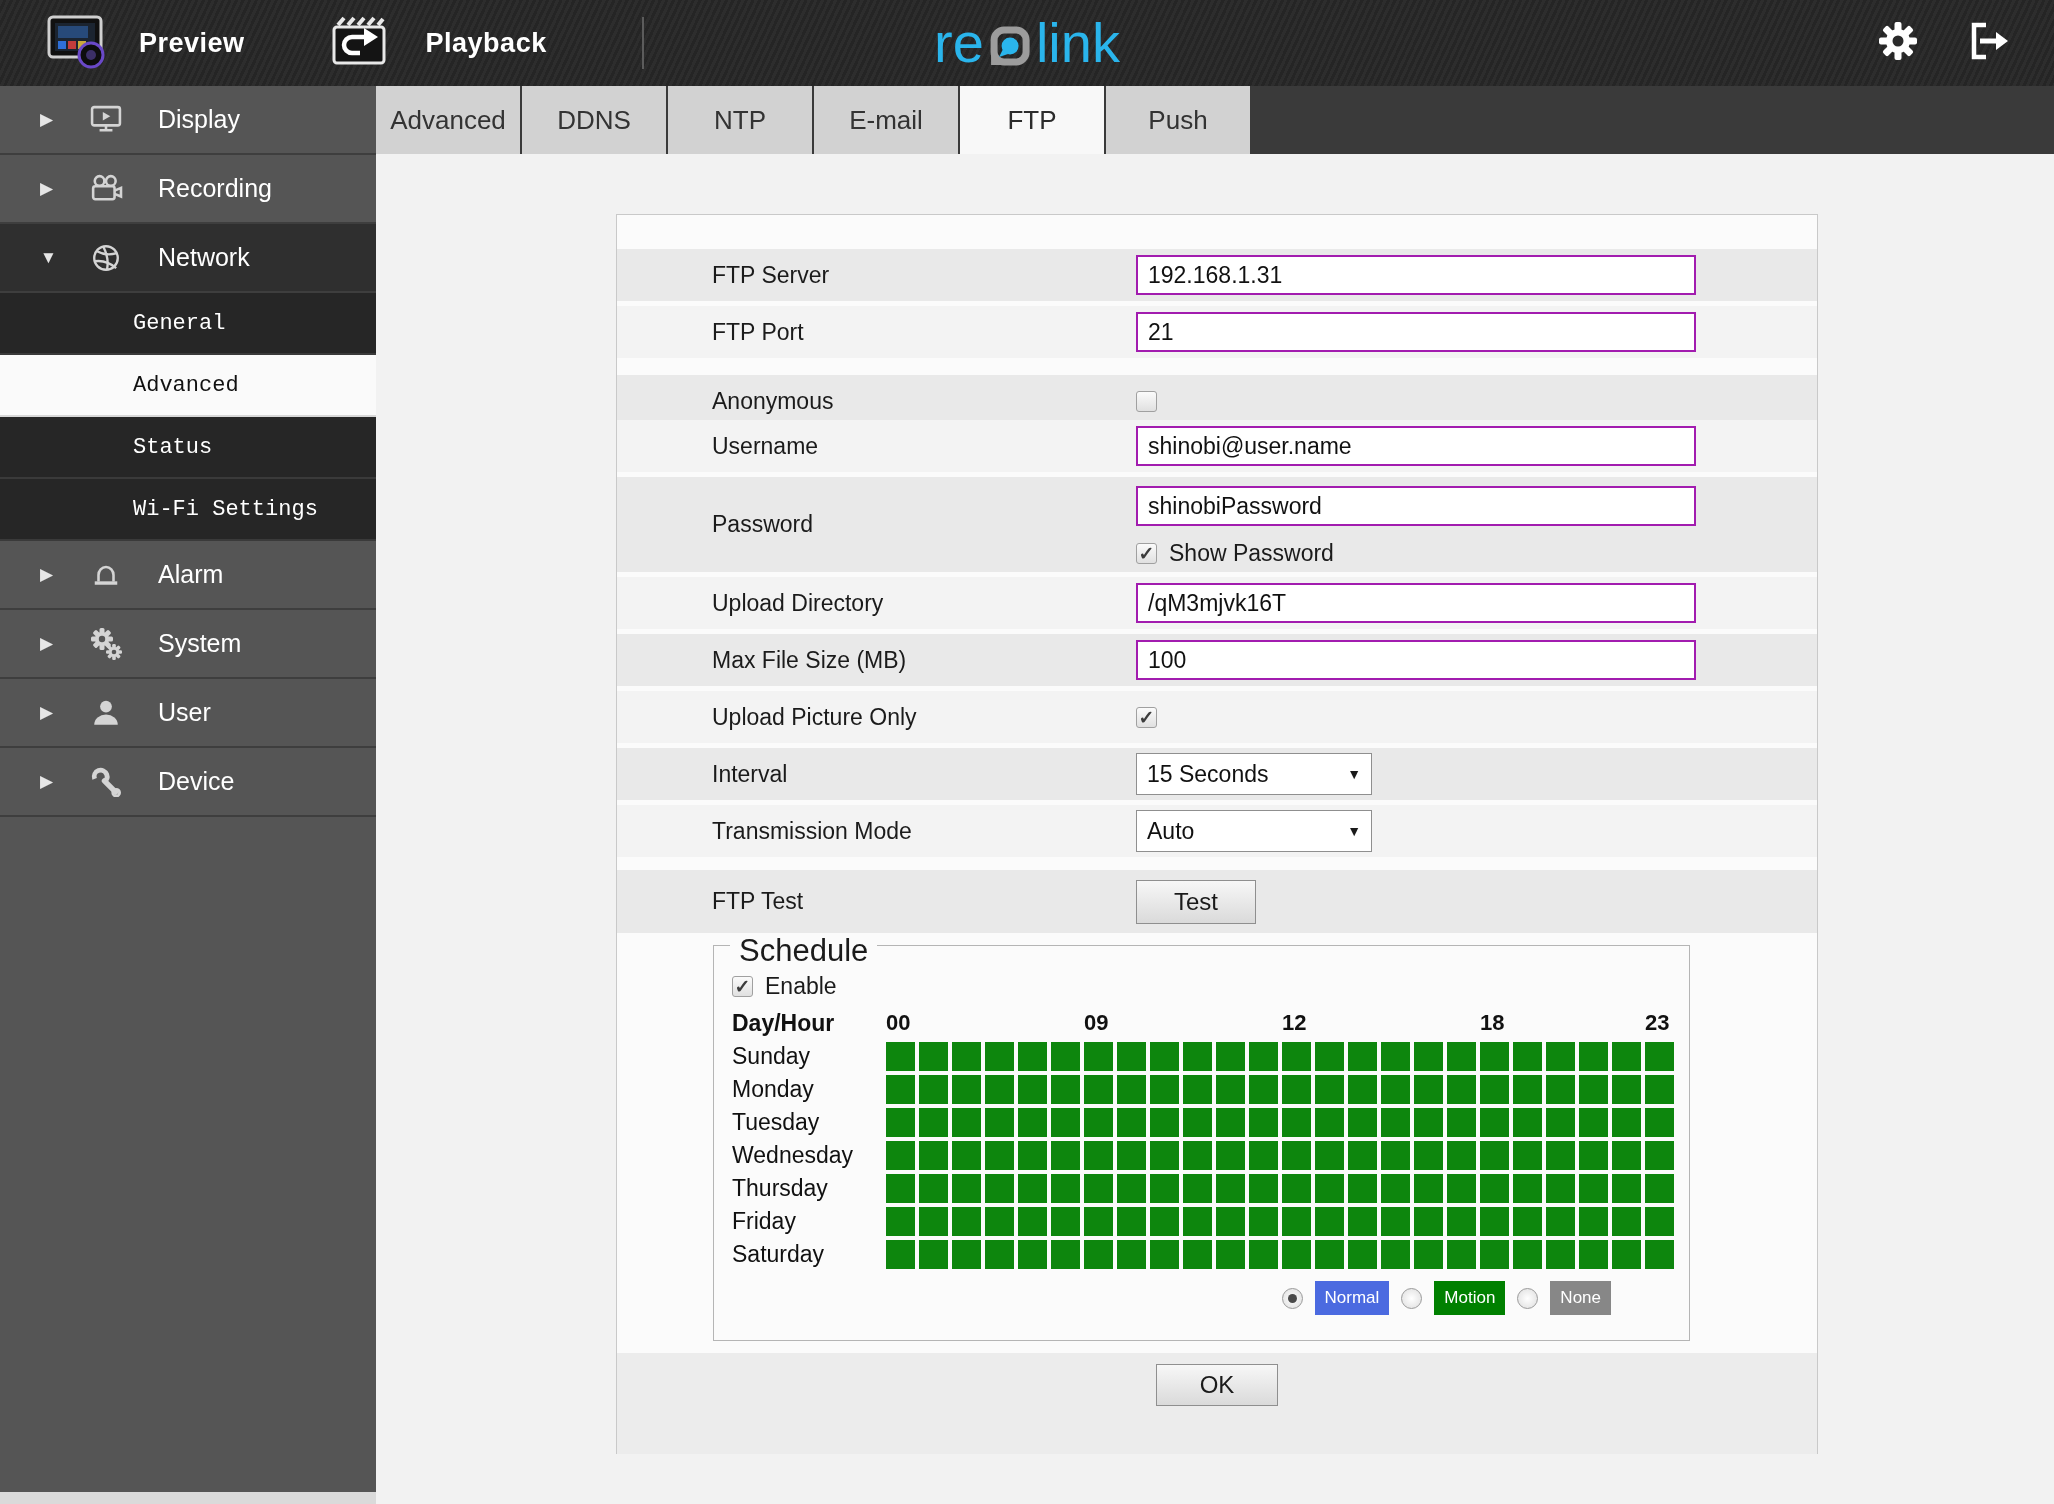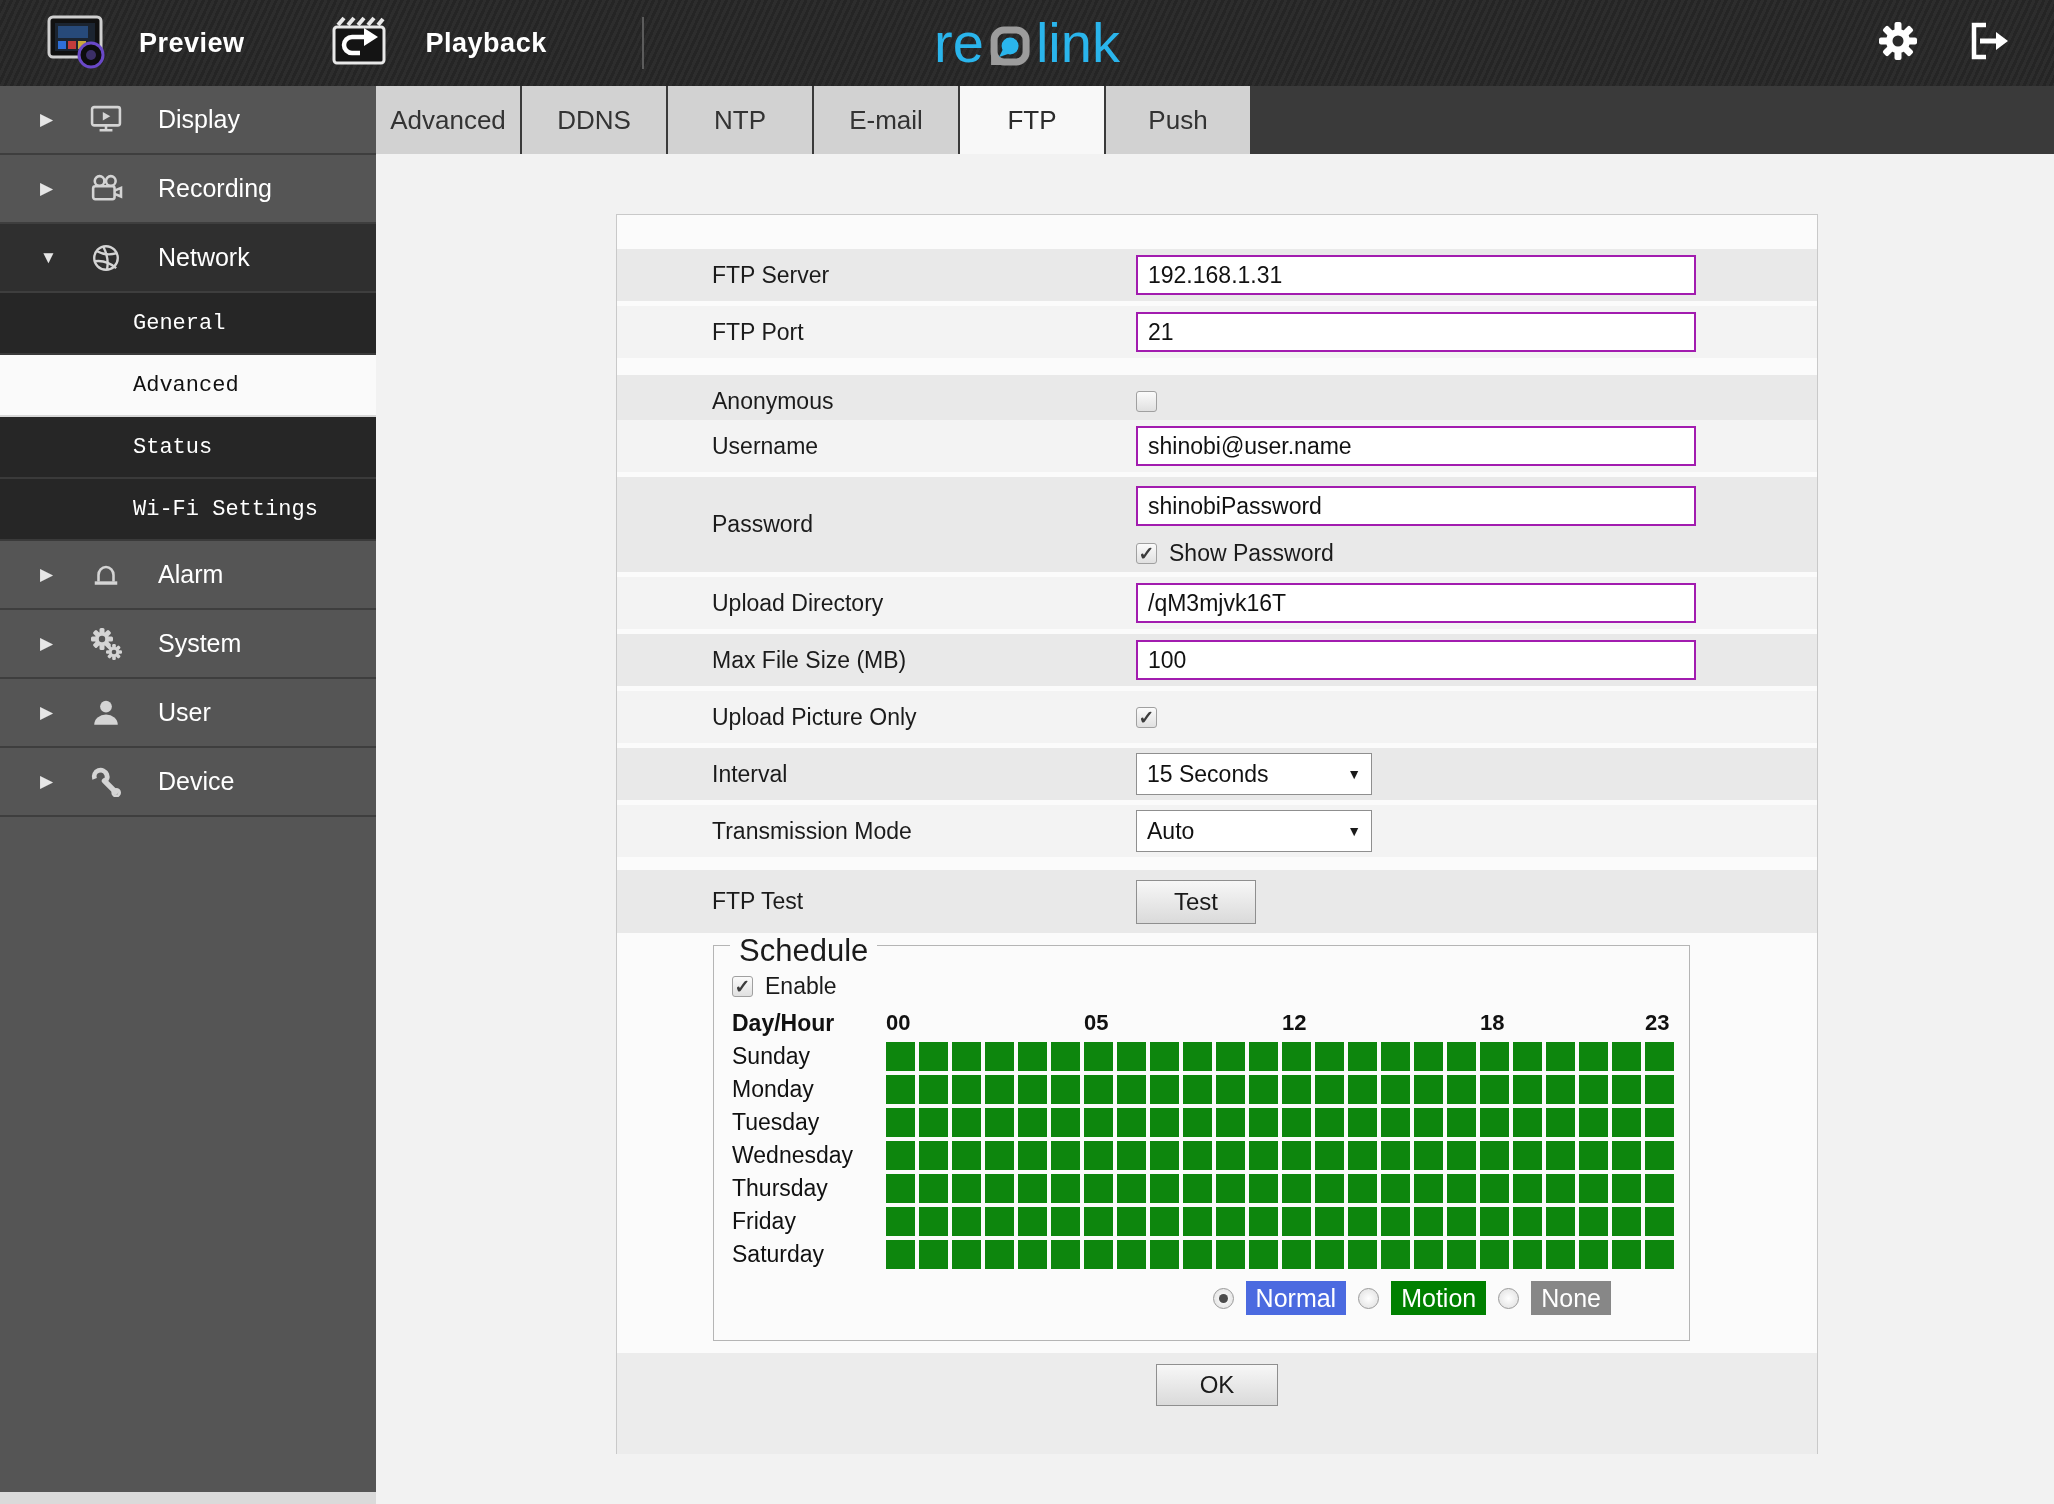--- a/index.html
+++ b/index.html
@@ -111,21 +111,21 @@
   .sch-row { display:flex; align-items:center; margin-bottom:4px; }
   .sch-day { width:154px; font-size:23px; color:#111; }
   .sch-cells { display:flex; gap:4px; }
   .sch-cell { width:29px; height:29px; background:var(--sch-green,#0d860d); cursor:pointer; }
   .mode-row { display:flex; align-items:center; justify-content:flex-end; margin-top:12px; padding-right:78px; gap:12px; }
   .radio {
     width:21px; height:21px; border-radius:50%; border:1px solid #9a9a9a;
     background:radial-gradient(#fff,#ddd); display:inline-flex; align-items:center; justify-content:center; cursor:pointer; flex:0 0 auto;
   }
   .radio.checked::after { content:""; width:9px; height:9px; border-radius:50%; background:#4a4a4a; }
-  .mode-chip { height:34px; display:flex; align-items:center; padding:0 10px; color:#fff; font-size:25px; cursor:pointer; }
+  .mode-chip { height:34px; display:flex; align-items:center; padding:0 10px; color:#fff; font-size:17px; cursor:pointer; }
 </style>
 </head>
 <body>
 
 <div class="page">
 
   <div class="topbar">
     <div class="nav-group preview-group">
       <span>
         <svg width="64" height="56" viewBox="0 0 64 56">
@@ -406,21 +406,21 @@
         <span class="fs-legend">Schedule</span>
 
         <div class="enable-row">
           <span class="checkbox checked"></span>
           <span class="cb-label">Enable</span>
         </div>
 
         <div class="sch-header">
           <span class="dayhour">Day/Hour</span>
           <span class="hour-label">00</span>
-          <span class="hour-label">05</span>
+          <span class="hour-label">09</span>
           <span class="hour-label">12</span>
           <span class="hour-label">18</span>
           <span class="hour-label">23</span>
         </div>
 
         <div>
             <div class="sch-row">
               <span class="sch-day">Sunday</span>
               <div class="sch-cells">
                 <div class="sch-cell"></div>

